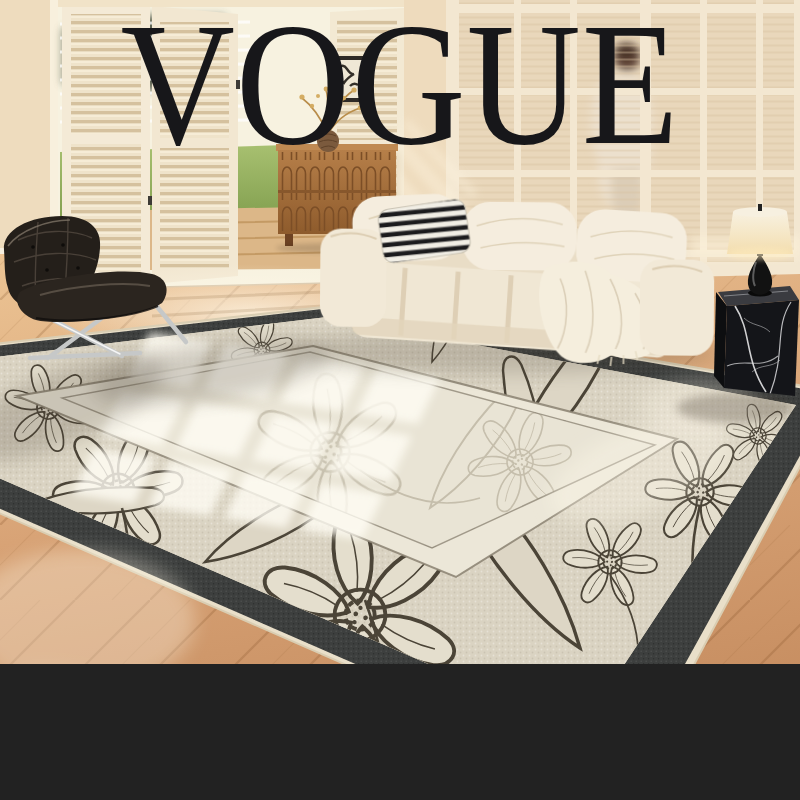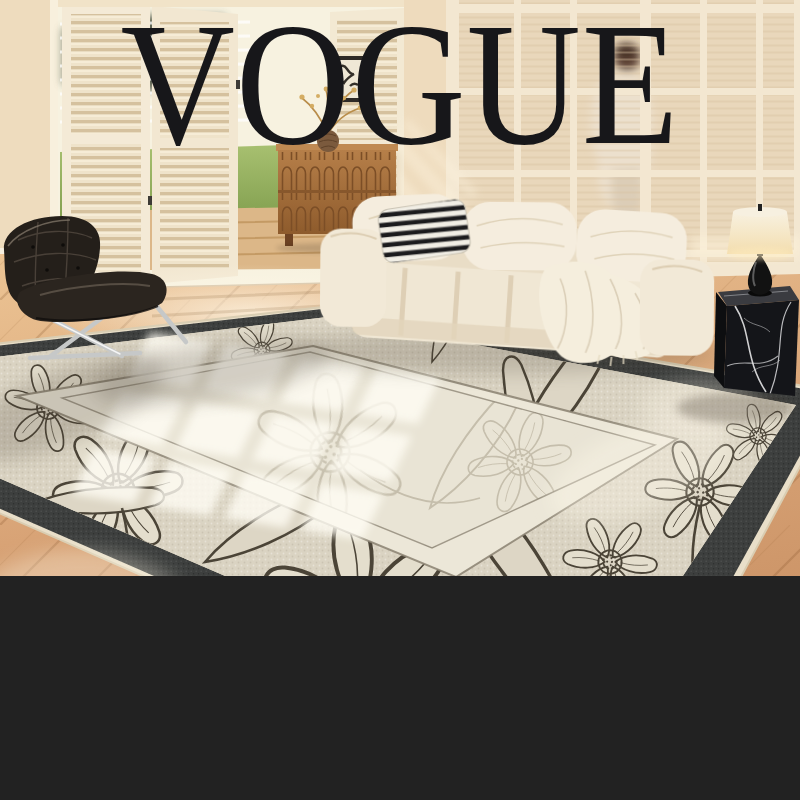--- a/index.html
+++ b/index.html
@@ -1,16 +1,16 @@
 <!DOCTYPE html>
 <html><head>
 <meta charset="utf-8">
 <style>
   html,body{margin:0;padding:0;background:#222;}
-  .stage{position:relative;width:800px;height:576px;overflow:hidden;background:#efe0c6;
+  .stage{position:relative;width:800px;height:664px;overflow:hidden;background:#efe0c6;
          font-family:"Liberation Sans",sans-serif;}
   .stage svg{position:absolute;left:0;top:0;}
   .brand{position:absolute;left:0;top:-4px;width:800px;text-align:center;
          font-family:"Liberation Serif","DejaVu Serif",serif;
          font-size:176px;line-height:1;letter-spacing:1px;color:#17171a;
          transform:scaleX(.9);transform-origin:400px 0;z-index:10;
          user-select:none;}
 </style>
 </head>
 <body>

